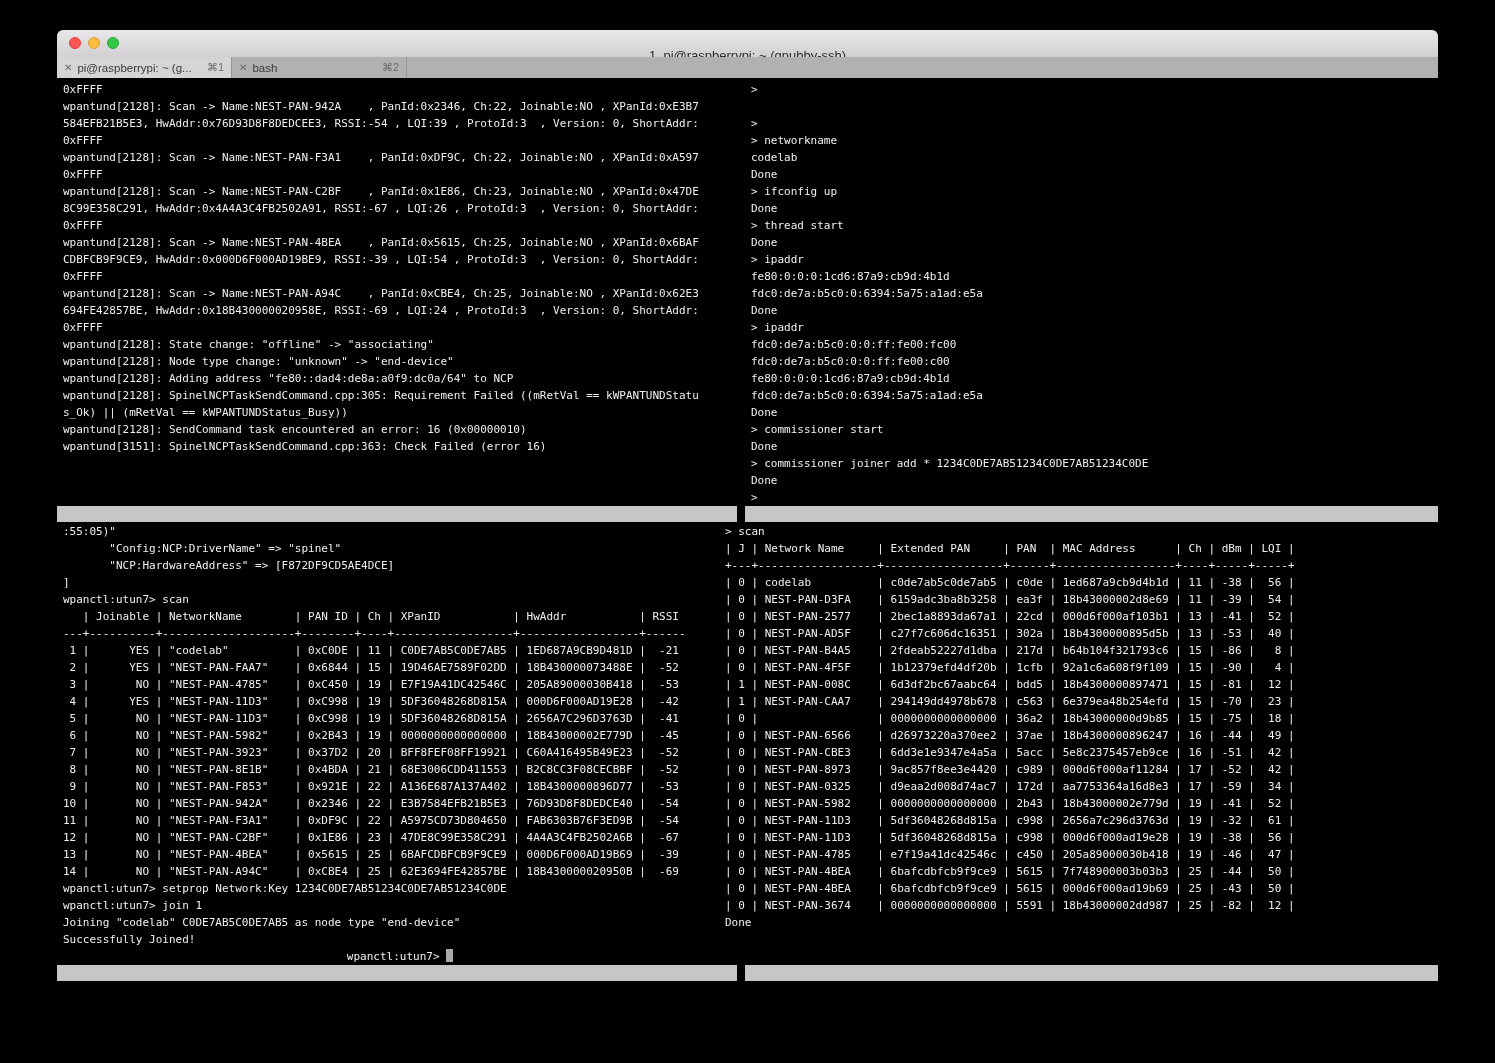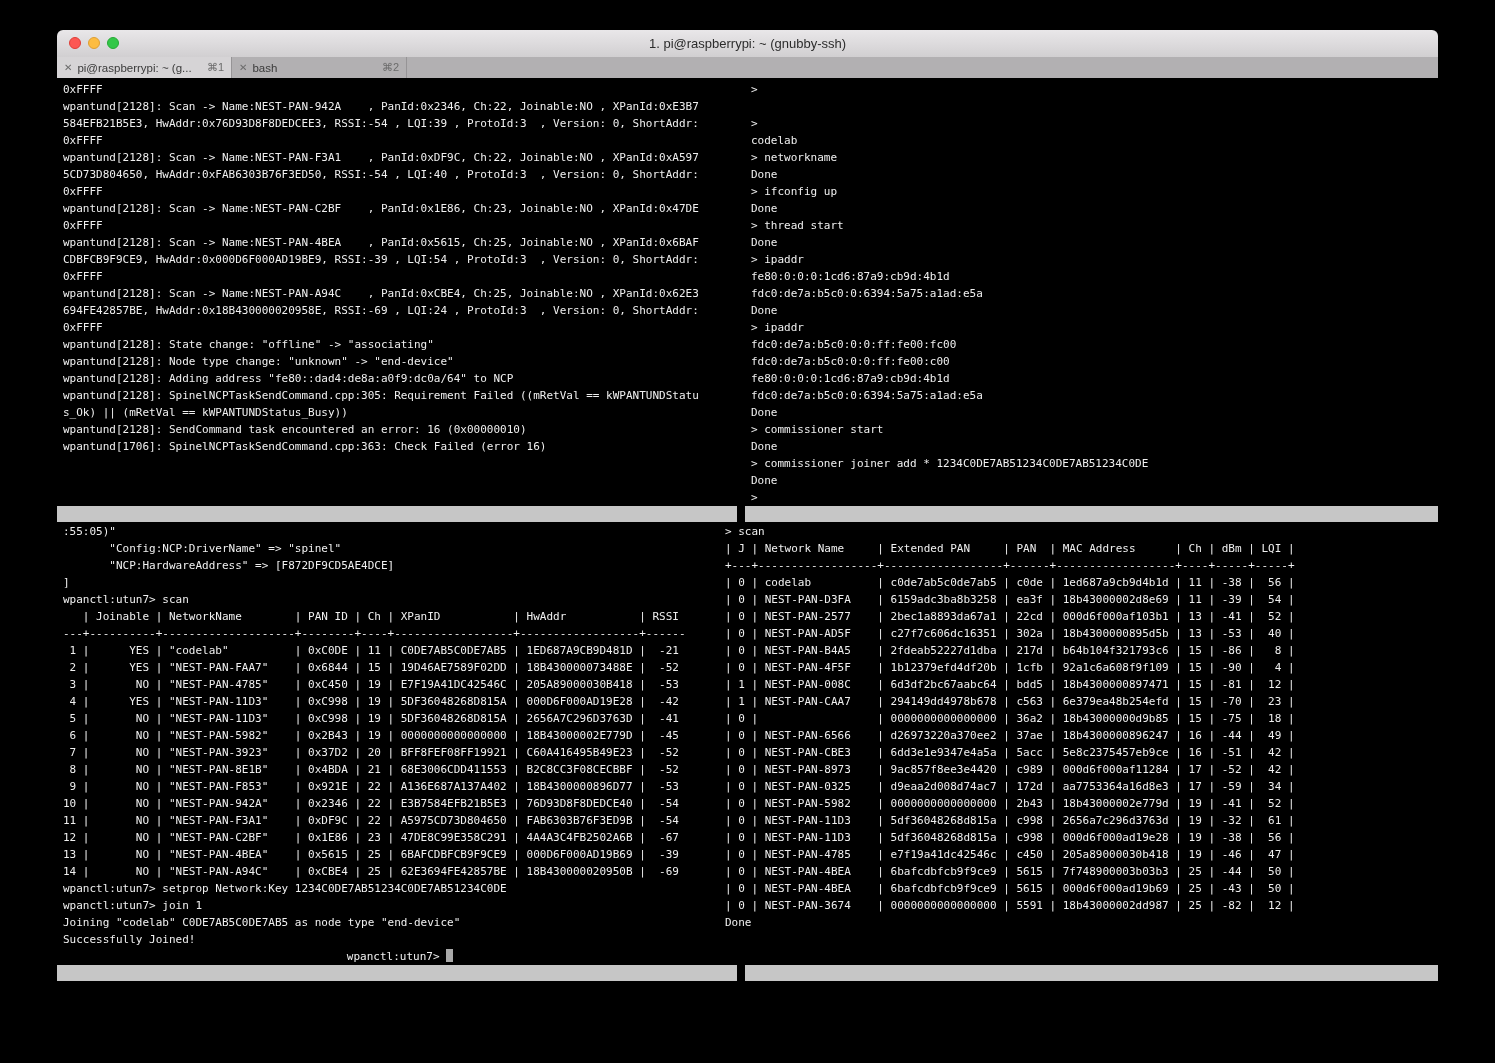--- a/index.html
+++ b/index.html
@@ -22,21 +22,21 @@
     position:absolute; left:0; top:0; right:0; height:27px;
     background:linear-gradient(#e9e7e9, #d1cfd1);
     border-bottom:1px solid #a9a7a9;
   }
   .traffic-lights { position:absolute; left:12px; top:7px; display:flex; gap:7px; }
   .tl { width:12px; height:12px; border-radius:50%; display:inline-block; box-sizing:border-box; }
   .tl.red    { background:#fc5753; border:1px solid #df3e37; }
   .tl.yellow { background:#fdbc40; border:1px solid #de9f34; }
   .tl.green  { background:#33c748; border:1px solid #27aa35; }
   .title {
-    position:absolute; left:0; right:0; top:0; height:27px;
+    position:absolute; left:0; right:0; top:12px; height:27px;
     line-height:27px; text-align:center;
     font-size:13px; color:#2c2c2c;
     white-space:nowrap; overflow:hidden;
   }
   
   .tabbar {
     position:absolute; left:0; top:27px; right:0; height:21px;
     background:#b2b0b2;
     border-bottom:1px solid #8e8c8e;
     display:flex;
@@ -117,47 +117,47 @@
 
     <div class="terminal">
 
       <div class="pane pane-tl">
         <div>
             <div class="tline">0xFFFF</div>
             <div class="tline">wpantund[2128]: Scan -&gt; Name:NEST-PAN-942A    , PanId:0x2346, Ch:22, Joinable:NO , XPanId:0xE3B7</div>
             <div class="tline">584EFB21B5E3, HwAddr:0x76D93D8F8DEDCEE3, RSSI:-54 , LQI:39 , ProtoId:3  , Version: 0, ShortAddr:</div>
             <div class="tline">0xFFFF</div>
             <div class="tline">wpantund[2128]: Scan -&gt; Name:NEST-PAN-F3A1    , PanId:0xDF9C, Ch:22, Joinable:NO , XPanId:0xA597</div>
-            <div class="tline">5CD73D804650, HwAddr:0xFAB6303B76F3ED50, RSSI:-54 , LQI:40 , ProtoId:3  , Version: 0, ShortAddr:</div>
             <div class="tline">0xFFFF</div>
             <div class="tline">wpantund[2128]: Scan -&gt; Name:NEST-PAN-C2BF    , PanId:0x1E86, Ch:23, Joinable:NO , XPanId:0x47DE</div>
+            <div class="tline">8C99E358C291, HwAddr:0x4A4A3C4FB2502A91, RSSI:-67 , LQI:26 , ProtoId:3  , Version: 0, ShortAddr:</div>
             <div class="tline">0xFFFF</div>
             <div class="tline">wpantund[2128]: Scan -&gt; Name:NEST-PAN-4BEA    , PanId:0x5615, Ch:25, Joinable:NO , XPanId:0x6BAF</div>
             <div class="tline">CDBFCB9F9CE9, HwAddr:0x000D6F000AD19BE9, RSSI:-39 , LQI:54 , ProtoId:3  , Version: 0, ShortAddr:</div>
             <div class="tline">0xFFFF</div>
             <div class="tline">wpantund[2128]: Scan -&gt; Name:NEST-PAN-A94C    , PanId:0xCBE4, Ch:25, Joinable:NO , XPanId:0x62E3</div>
             <div class="tline">694FE42857BE, HwAddr:0x18B430000020958E, RSSI:-69 , LQI:24 , ProtoId:3  , Version: 0, ShortAddr:</div>
             <div class="tline">0xFFFF</div>
             <div class="tline">wpantund[2128]: State change: "offline" -&gt; "associating"</div>
             <div class="tline">wpantund[2128]: Node type change: "unknown" -&gt; "end-device"</div>
             <div class="tline">wpantund[2128]: Adding address "fe80::dad4:de8a:a0f9:dc0a/64" to NCP</div>
             <div class="tline">wpantund[2128]: SpinelNCPTaskSendCommand.cpp:305: Requirement Failed ((mRetVal == kWPANTUNDStatu</div>
             <div class="tline">s_Ok) || (mRetVal == kWPANTUNDStatus_Busy))</div>
             <div class="tline">wpantund[2128]: SendCommand task encountered an error: 16 (0x00000010)</div>
-            <div class="tline">wpantund[1706]: SpinelNCPTaskSendCommand.cpp:363: Check Failed (error 16)</div>
+            <div class="tline">wpantund[3151]: SpinelNCPTaskSendCommand.cpp:363: Check Failed (error 16)</div>
           </div>
       </div>
 
       <div class="pane pane-tr">
         <div>
             <div class="tline">&gt;</div>
             <div class="tline">&nbsp;</div>
             <div class="tline">&gt;</div>
+            <div class="tline">&gt; networkname</div>
             <div class="tline">codelab</div>
-            <div class="tline">&gt; networkname</div>
             <div class="tline">Done</div>
             <div class="tline">&gt; ifconfig up</div>
             <div class="tline">Done</div>
             <div class="tline">&gt; thread start</div>
             <div class="tline">Done</div>
             <div class="tline">&gt; ipaddr</div>
             <div class="tline">fe80:0:0:0:1cd6:87a9:cb9d:4b1d</div>
             <div class="tline">fdc0:de7a:b5c0:0:6394:5a75:a1ad:e5a</div>
             <div class="tline">Done</div>
             <div class="tline">&gt; ipaddr</div>

